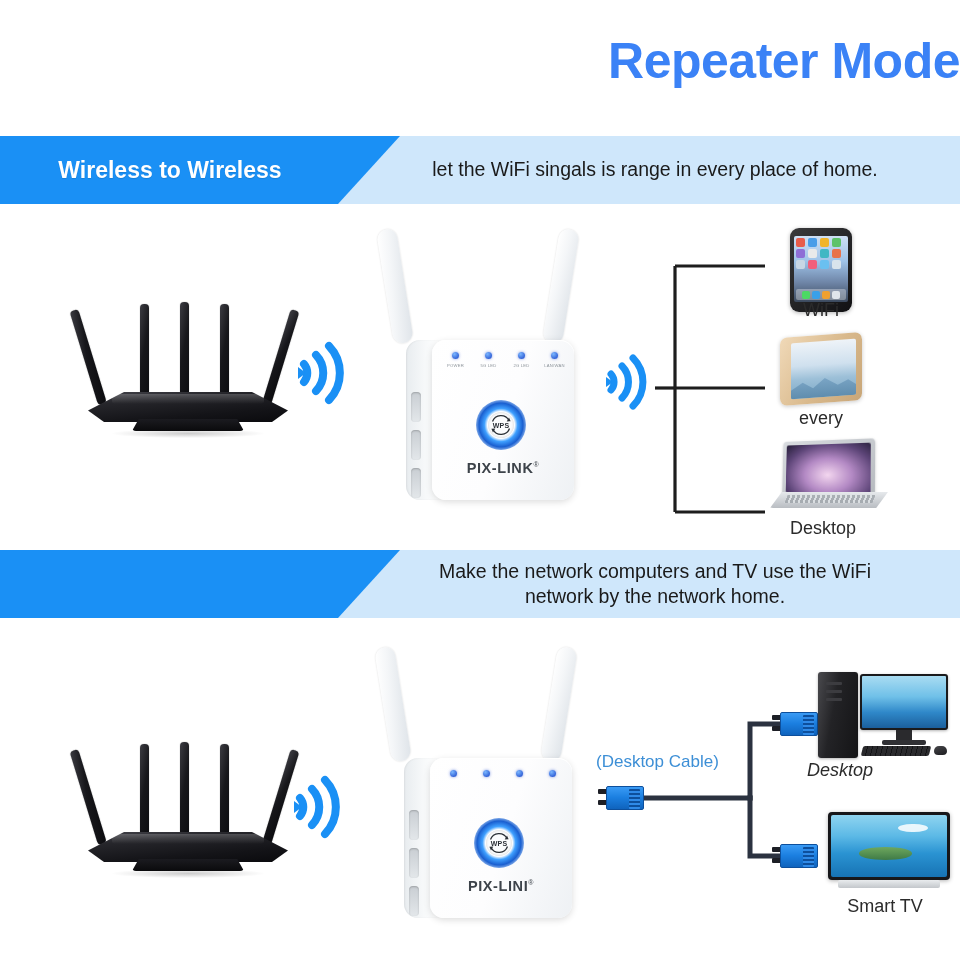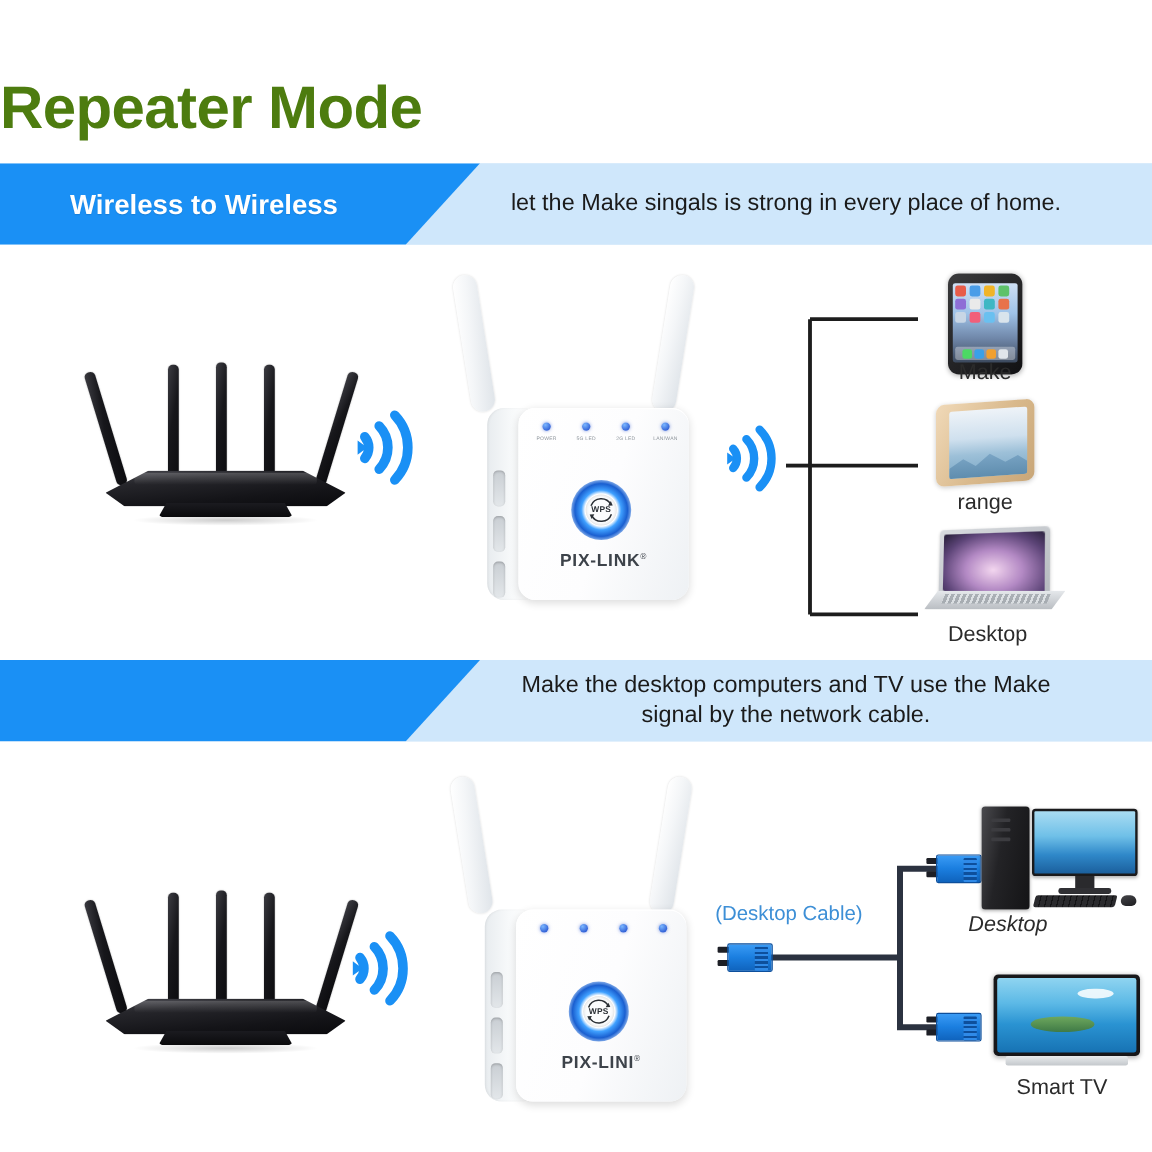--- a/index.html
+++ b/index.html
@@ -5,24 +5,23 @@
   html,body{margin:0;padding:0;background:#fff;}
   body{
     width:960px;height:960px;overflow:hidden;position:relative;
     font-family:"Liberation Sans","DejaVu Sans",sans-serif;
     -webkit-font-smoothing:antialiased;
   }
   .page{position:absolute;inset:0;background:#ffffff;}
 
   
   .title{
-    position:absolute;left:0;top:36px;width:960px;text-align:left;
-    font-size:50px;font-weight:bold;color:#4d7c0f;letter-spacing:-0.5px;
+    position:absolute;left:0;top:36px;width:960px;text-align:right;
+    font-size:50px;font-weight:bold;color:#3b82f6;letter-spacing:-0.5px;
     line-height:1;
-    margin-top:29px;
   }
 
   
   .banner{position:absolute;left:0;width:960px;height:68px;}
   .banner .bg{
     position:absolute;left:0;top:0;width:960px;height:68px;
     background:#cfe7fb;
   }
   .banner .chev{
     position:absolute;left:0;top:0;width:400px;height:68px;
@@ -269,21 +268,21 @@
 
 <div class="page">
 
   <div class="title">Repeater Mode</div>
 
   <div class="banner" id="banner1">
     <div class="bg"></div>
     <div class="chev"></div>
     <div class="btitle">Wireless to Wireless</div>
     <div class="bdesc">
-      <span>let the Make singals is strong in every place of home.</span>
+      <span>let the WiFi singals is range in every place of home.</span>
     </div>
   </div>
 
   <div class="router" id="router1">
     <div class="ant a1"></div>
     <div class="ant a2"></div>
     <div class="ant a3"></div>
     <div class="ant a4"></div>
     <div class="ant a5"></div>
     <div class="body"></div>
@@ -380,45 +379,45 @@
           <i class="ic" style="background:#d9e4ec"></i>
       </div>
       <div class="dock">
         <i style="background:#4cd964"></i>
           <i style="background:#3aa0e8"></i>
         <i style="background:#f0a030"></i>
           <i style="background:#e0e6eb"></i>
       </div>
     </div>
   </div>
-  <div class="dev-label" style="left:760px;top:300px;width:122px;">Make</div>
+  <div class="dev-label" style="left:760px;top:300px;width:122px;">WiFi</div>
 
   <div class="ipad">
     <div class="shell"></div>
     <div class="scr">
       <div class="mtn"></div>
     </div>
   </div>
-  <div class="dev-label" style="left:760px;top:408px;width:122px;">range</div>
+  <div class="dev-label" style="left:760px;top:408px;width:122px;">every</div>
 
   <div class="laptop">
     <div class="lid">
       <div class="lscr"></div>
     </div>
     <div class="base"></div>
     <div class="kb"></div>
   </div>
   <div class="dev-label" style="left:760px;top:518px;width:126px;">Desktop</div>
 
   <div class="banner" id="banner2">
     <div class="bg"></div>
     <div class="chev"></div>
     <div class="bdesc">
-      <span>Make the desktop computers and TV use the Make</span>
-      <span>signal by the network cable.</span>
+      <span>Make the network computers and TV use the WiFi</span>
+      <span>network by the network home.</span>
     </div>
   </div>
 
   <div class="router" id="router2">
     <div class="ant a1"></div>
     <div class="ant a2"></div>
     <div class="ant a3"></div>
     <div class="ant a4"></div>
     <div class="ant a5"></div>
     <div class="body"></div>

